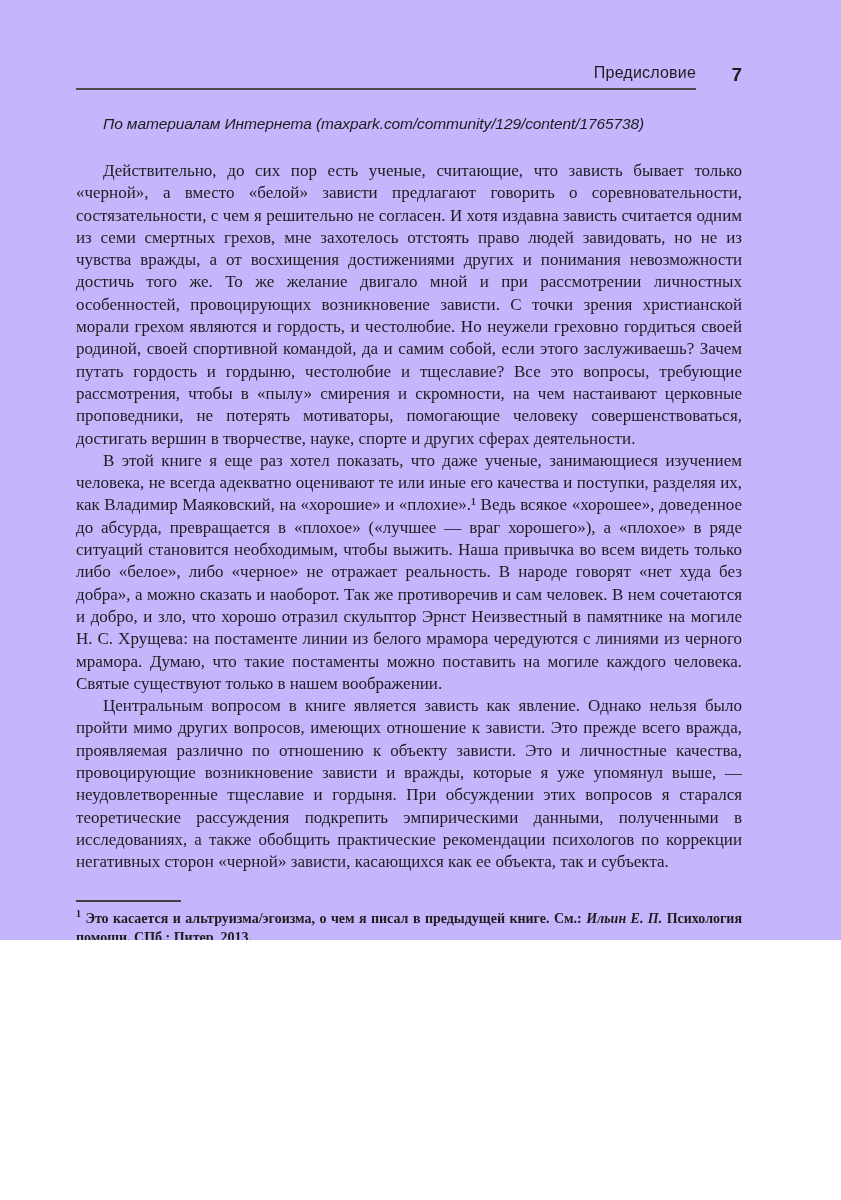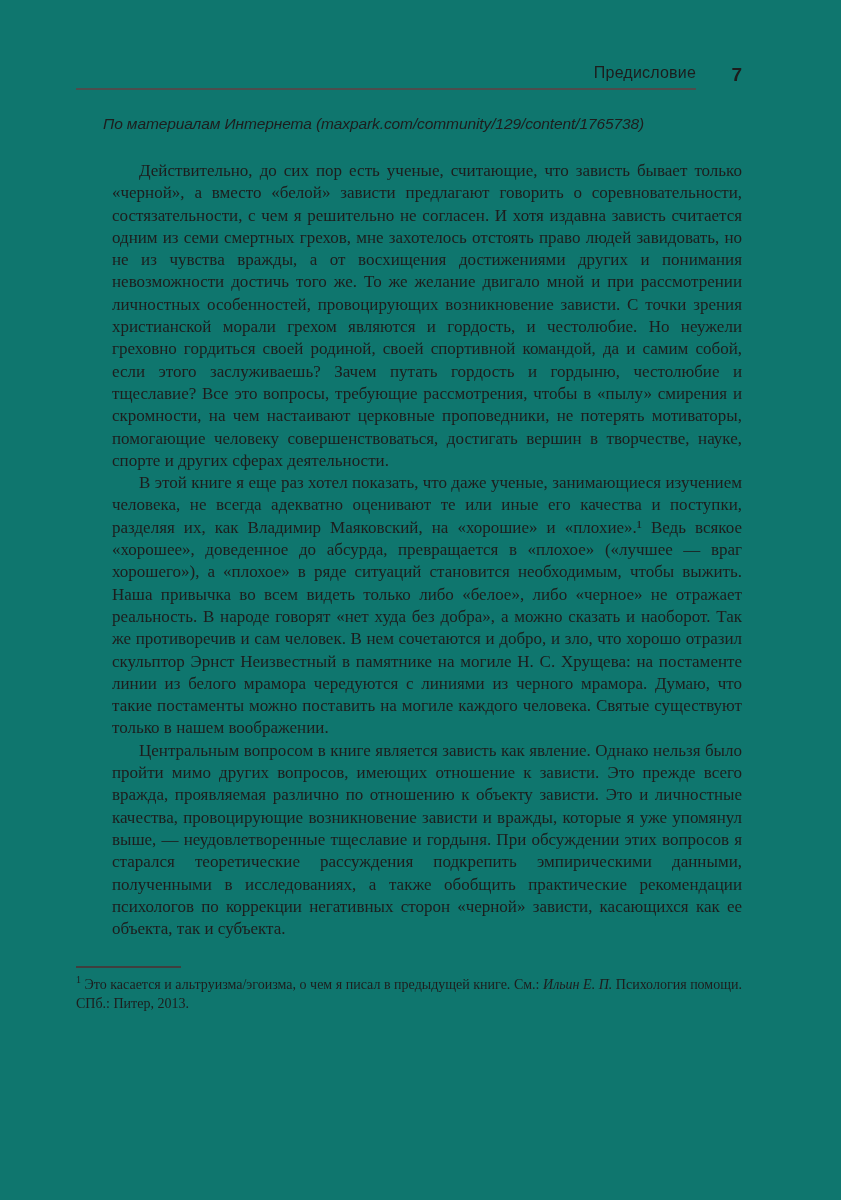--- a/index.html
+++ b/index.html
@@ -3,23 +3,23 @@
 <meta charset="utf-8">
 <style>
   html, body {
     margin: 0;
     padding: 0;
     background: #ffffff;
   }
   .page {
     position: relative;
     width: 841px;
-    height: 1200px;
+    height: 940px;
     margin: 0 auto;
-    background: #0f766e;
+    background: #c4b5fd;
     color: #1d1d1d;
     font-family: "Liberation Serif", serif;
     box-sizing: border-box;
     padding: 64px 99px 0 76px;
     overflow: hidden;
   }
 
   
   .running-header {
     display: flex;
@@ -56,35 +56,35 @@
   }
   .epigraph-attribution {
     text-align: left;
     font-style: italic;
     margin-top: 3px;
   }
 
   
   .body-text {
     margin-top: 24px;
-    margin-left: 36px;
   }
   .body-text p {
     margin: 0;
     text-align: justify;
     text-indent: 27px;
     font-size: 17px;
     line-height: 22.3px;
   }
 
   
   .footnote {
     margin-top: 26px;
     font-size: 14px;
     line-height: 19px;
+    font-weight: bold;
   }
   .footnote-rule {
     width: 105px;
     height: 0;
     border-top: 2px solid #3f3f3f;
     margin-bottom: 7px;
   }
   .footnote p {
     margin: 0;
     text-align: justify;

